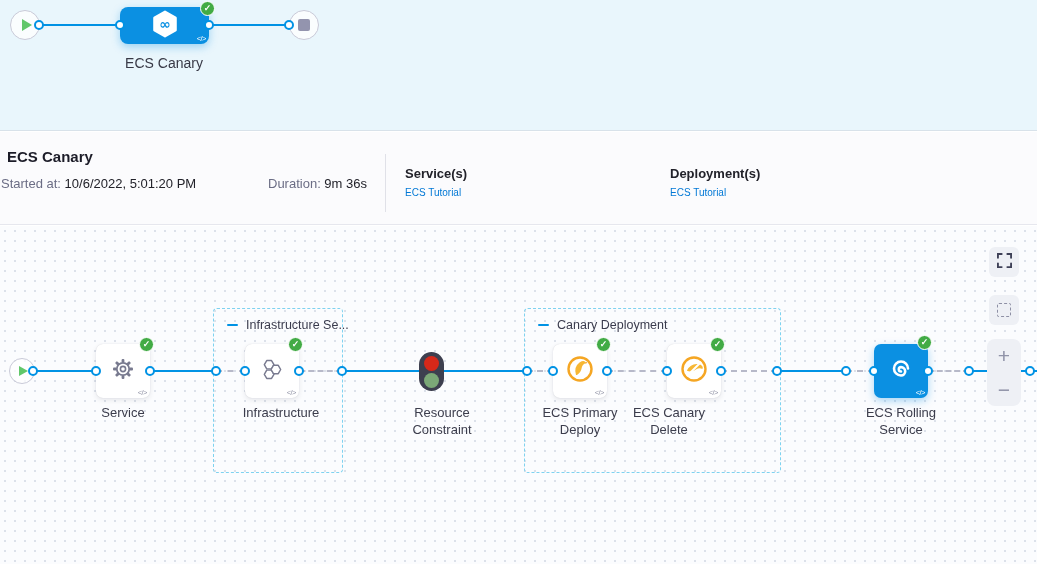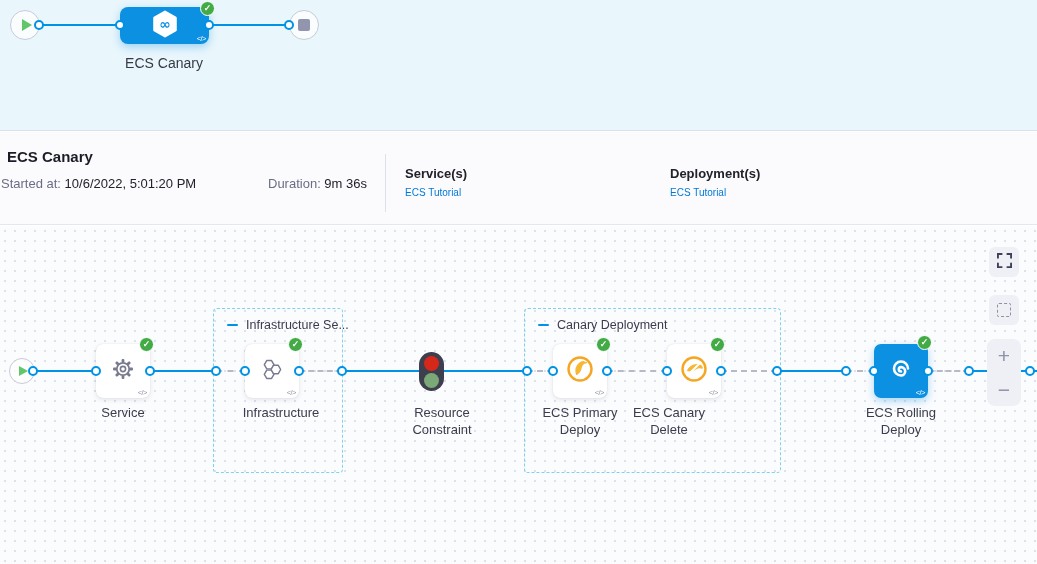--- a/index.html
+++ b/index.html
@@ -262,21 +262,21 @@
 
     <div class="card blue" style="left:874px;">
       <span>
         <svg width="26" height="26" viewBox="0 0 26 26">
           <path d="M20,12.5 A7,7 0 1 0 13,19.5 A4.2,4.2 0 1 0 13,11.1 A2.2,2.2 0 1 0 13,15.5" fill="none" stroke="#fff" stroke-width="2.6" stroke-linecap="round"></path>
         </svg>
       </span>
       <span class="codechip white">&lt;/&gt;</span>
     </div>
     <div class="badge" style="left:917px; top:109px;">✓</div>
-    <div class="node-label" style="left:856px; width:90px;">ECS Rolling Deploy</div>
+    <div class="node-label" style="left:856px; width:90px;">ECS Rolling Service</div>
 
     <div class="ctrl-btn" style="top:21px;">
       <span>
         <svg width="15" height="15" viewBox="0 0 16 16">
           <g fill="none" stroke="#3e4057" stroke-width="2" stroke-linecap="round">
             <path d="M1,5 V1 H5"></path>
               <path d="M11,1 H15 V5"></path>
               <path d="M15,11 V15 H11"></path>
               <path d="M5,15 H1 V11"></path>
           </g>

